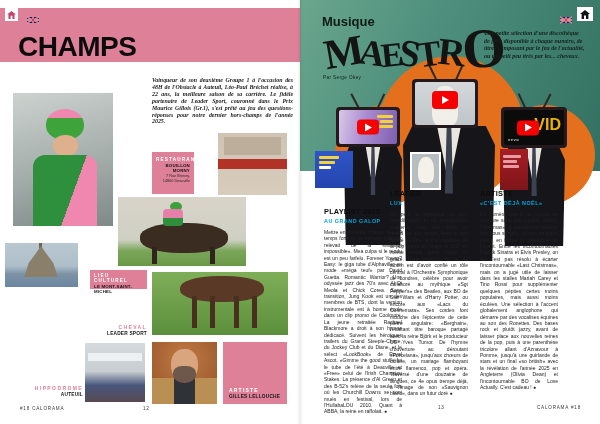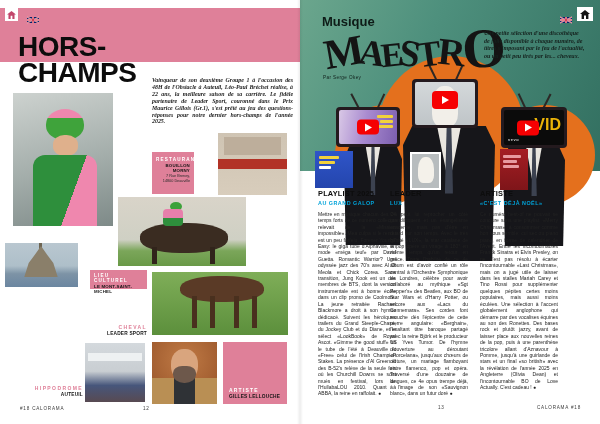--- a/index.html
+++ b/index.html
@@ -133,21 +133,20 @@
             <rect width="60" height="30" fill="#012169"></rect>
             <path d="M0,0 60,30 M60,0 0,30" stroke="#fff" stroke-width="6"></path>
             <path d="M0,0 60,30 M60,0 0,30" stroke="#C8102E" stroke-width="3"></path>
             <path d="M30,0 V30 M0,15 H60" stroke="#fff" stroke-width="10"></path>
             <path d="M30,0 V30 M0,15 H60" stroke="#C8102E" stroke-width="6"></path>
           </svg>
       </span>
     </div>
 
     <div class="hc-title">
-      <div>HORS-</div>
       <div>CHAMPS</div>
     </div>
 
     <div class="lead-intro">Vainqueur de son deuxième Groupe 1 à l'occasion des 48H de l'Obstacle à Auteuil, Léo-Paul Bréchet réalise, à 22 ans, la meilleure saison de sa carrière. Le fidèle partenaire de Leader Sport, couronné dans le Prix Maurice Gillois (Gr.1), s'est prêté au jeu des questions-réponses pour notre dernier hors-champs de l'année 2025.</div>
 
     <div class="photo jockey-bg" style="left:13px;top:93px;width:100px;height:133px;">
       <div class="helmet"></div>
       <div class="j-face"></div>
       <div class="j-torso"></div>
     </div>
@@ -311,21 +310,21 @@
       <div class="inner">
           <div class="n"></div>
         </div>
     </div>
     <div class="thumb thumb3" style="left:200px;top:149px;width:28px;height:41px;">
       <div class="t3-line" style="left:3px;top:6px;width:18px;"></div>
       <div class="t3-line" style="left:3px;top:11px;width:14px;"></div>
       <div class="t3-line" style="left:3px;top:16px;width:16px;"></div>
     </div>
 
-    <div class="col" style="left:18px;">
+    <div class="col" style="left:24px;margin-top:18px;">
       <div class="col-h">PLAYLIST 2025</div>
       <div class="col-sub">AU GRAND GALOP</div>
       <div class="col-body">Mettre en musique chacun des 24 temps forts de ce numéro collector relevait de la «Mission impossible». Mea culpa si le rendu est un peu farfelu. Forever Young? Easy: le giga tube d'Alphaville, en mode «méga teuf» par David Guetta. Romantic Warrior? Une odyssée jazz des 70's avec Al Di Meola et Chick Corea. Sans transition, Jung Kook est un des membres de BTS, dont la version instrumentale est à bonne école dans un clip promo de Coolmore. La jeune retraitée Rachael Blackmore a droit à son hymne dédicacé. Suivent les héroïques trailers du Grand Steeple-Chase, du Jockey Club et du Diane, et le sélect «LookBook» de Royal Ascot. «Gimme the good stuff» fut le tube de l'été à Deauville et «Free» celui de l'Irish Champion Stakes. La présence d'Al Green et des B-52's relève de la seule fois où les Churchill Downs se sont mués en festival, lors de l'HullabaLOU 2010. Quant à ABBA, la reine en raffolait. ●</div>
     </div>
     <div class="col" style="left:90px;">
       <div class="col-h">LEADER</div>
       <div class="col-sub">LUX</div>
       <div class="col-body">On peut lui reprocher un côté grandiloquent et un évangélisme exacerbé, mais pas d'être en retard sur son temps. Avec le très habité «LUX», la star catalane de la pop opère un virage à 180° en même temps qu'un retour en grâce. Toute l'habilité de ce 4e album est d'avoir confié un rôle central à l'Orchestre Symphonique de Londres, célèbre pour avoir collaboré au mythique «Sgt Pepper's» des Beatles, aux BO de Star Wars et d'Harry Potter, ou encore aux «Lacs du Connemara». Ses cordes font mouche dès l'épicentre de cette pierre angulaire: «Berghain», l'exaltant titre baroque partagé avec la reine Björk et le producteur US Yves Tumor. De l'hymne d'ouverture au déroutant «Porcelana», jusqu'aux chœurs de clôture, un mariage flamboyant entre flamenco, pop et opéra. Traversé d'une douzaine de langues, ce 4e opus trempe déjà, à l'image de son «Sauvignon blanc», dans un futur doré ●</div>
     </div>
     <div class="col" style="left:180px;">

